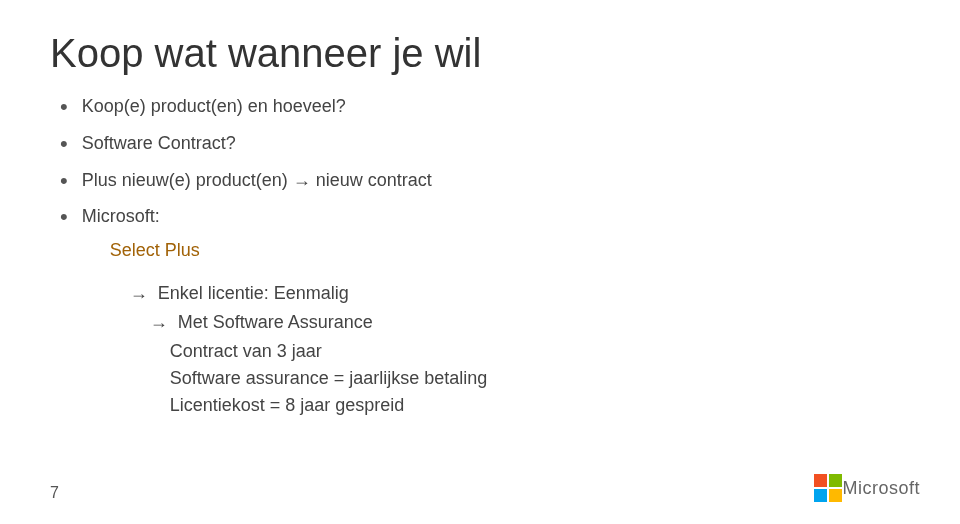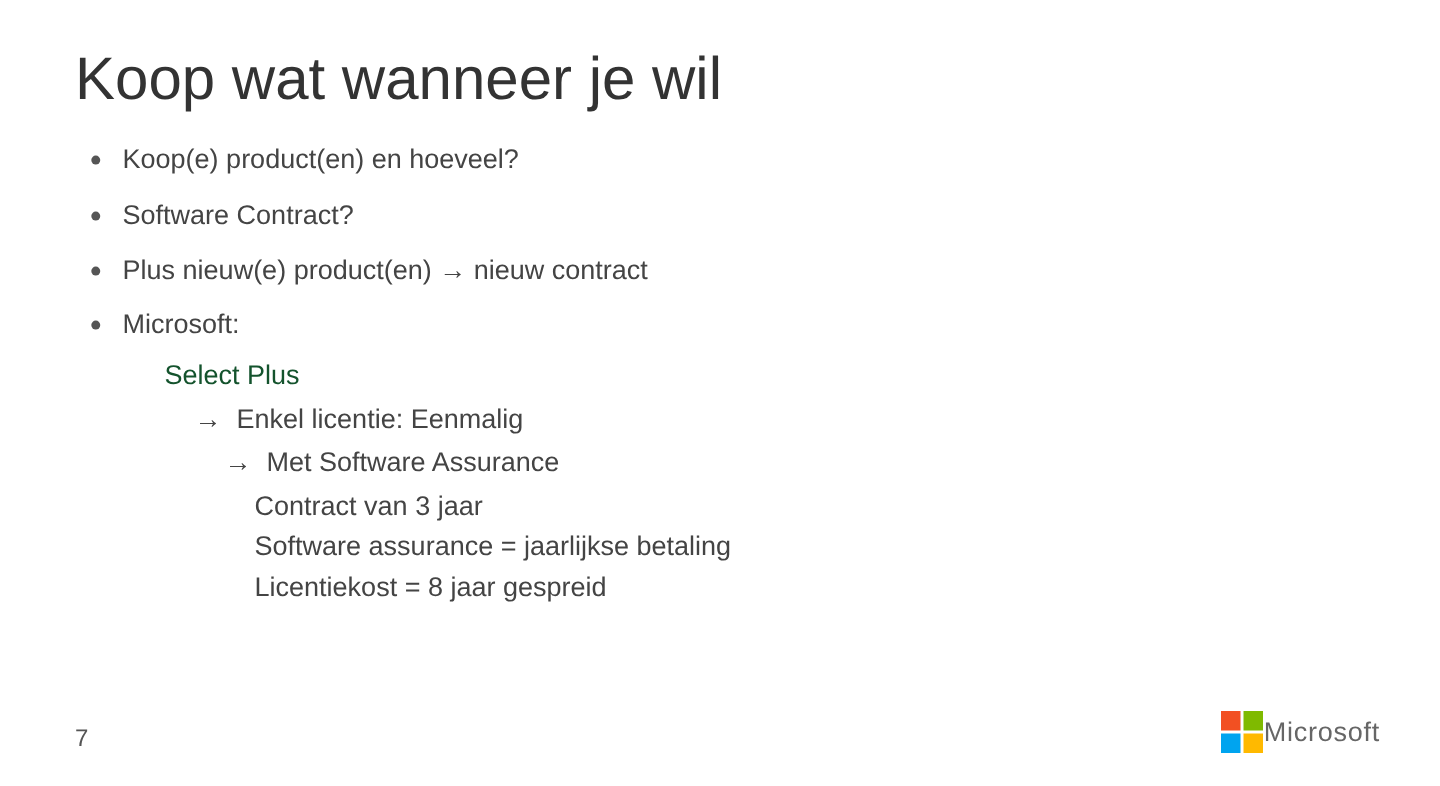--- a/index.html
+++ b/index.html
@@ -69,23 +69,23 @@
       line-height: 1.4;
     }
 
     .select-plus-section {
       margin-left: 28px;
       margin-top: 8px;
     }
 
     .select-plus-title {
       font-size: 18px;
-      color: #14532d;
+      color: #a16207;
       font-weight: 400;
-      margin-bottom: 4px;
+      margin-bottom: 18px;
     }
 
     .select-plus-items {
       margin-left: 20px;
     }
 
     .arrow-item {
       display: flex;
       align-items: flex-start;
       margin-bottom: 4px;

